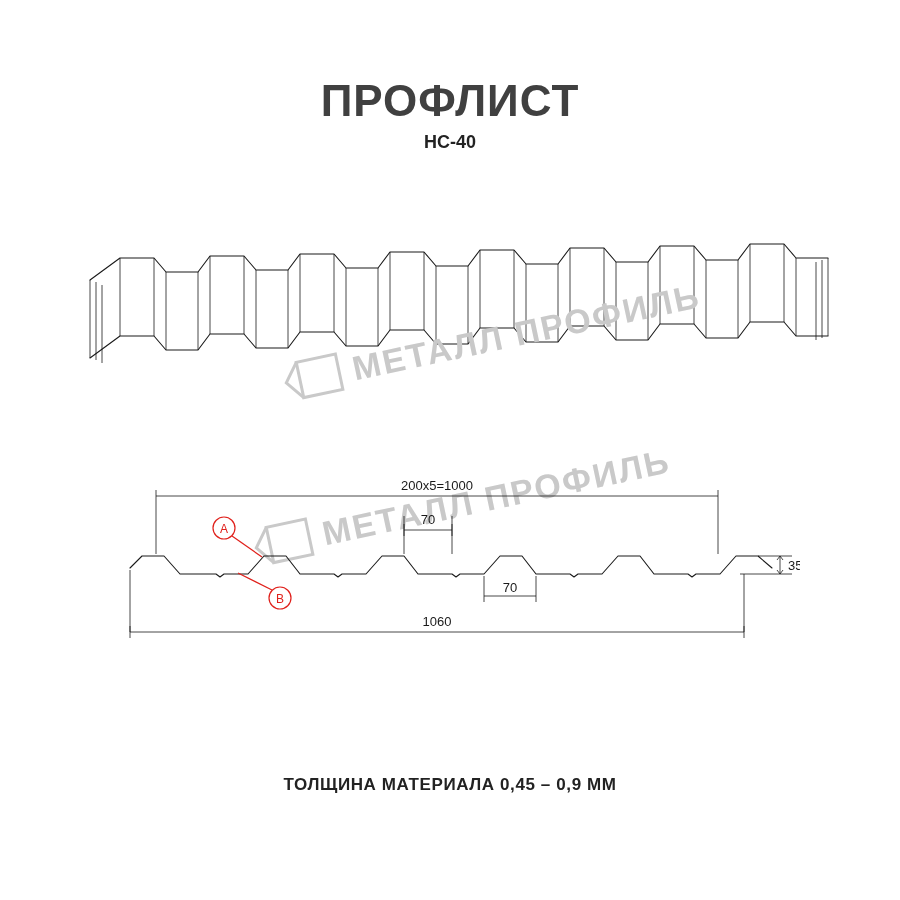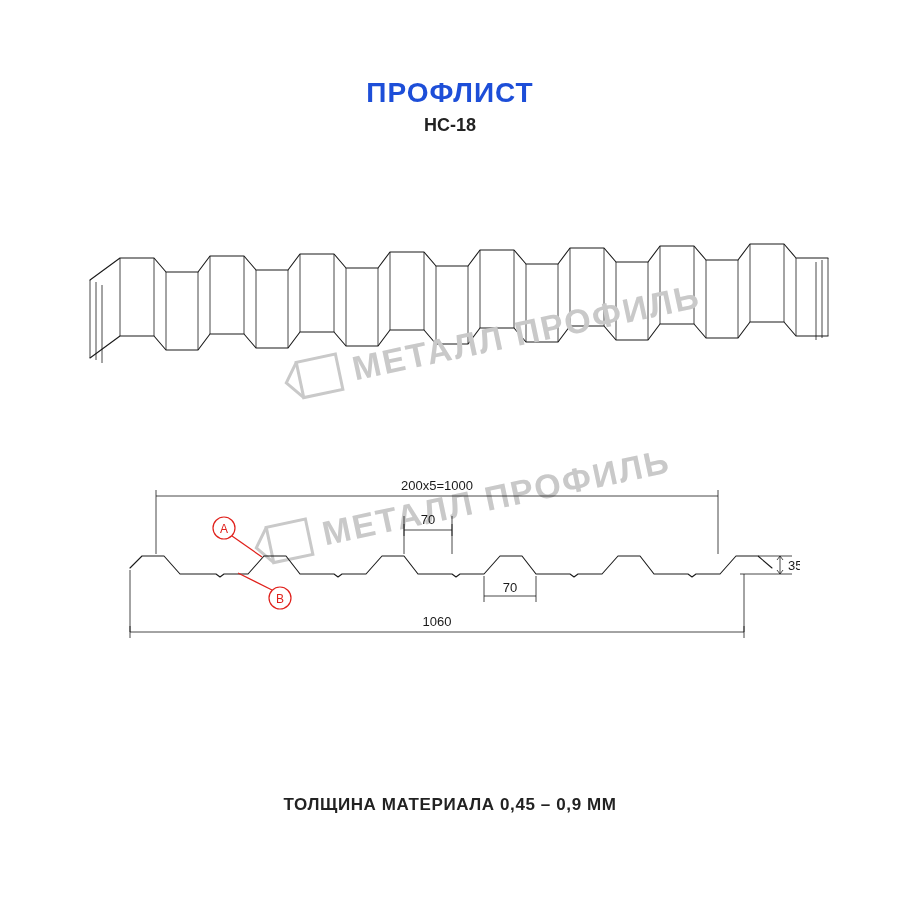--- a/index.html
+++ b/index.html
@@ -21,24 +21,24 @@
     height: 900px;
   }
   .title-block {
     position: absolute;
     top: 78px;
     left: 0;
     width: 900px;
     text-align: center;
   }
   .title {
-    font-size: 28px;
+    font-size: 44px;
     font-weight: bold;
     letter-spacing: 1px;
-    color: #1d4ed8;
+    color: #404040;
     line-height: 1.05;
   }
   .subtitle {
     margin-top: 8px;
     font-size: 18px;
     font-weight: bold;
     color: #222222;
   }
   .iso-view {
     position: absolute;
@@ -54,21 +54,21 @@
     width: 680px;
     height: 220px;
   }
   .watermark-layer {
     position: absolute;
     inset: 0;
     pointer-events: none;
   }
   .footer {
     position: absolute;
-    top: 795px;
+    top: 775px;
     left: 0;
     width: 900px;
     text-align: center;
     font-size: 17px;
     font-weight: bold;
     letter-spacing: 0.6px;
     color: #222222;
   }
   svg { display: block; }
   .ln { fill: none; stroke: #1a1a1a; stroke-width: 1.1; stroke-linejoin: round; stroke-linecap: round; }
@@ -80,21 +80,21 @@
   .wm-text { font-family: "Liberation Sans", sans-serif; font-size: 34px; font-weight: bold; fill: #c9c9c9; letter-spacing: 2px; }
   .wm-shape { fill: none; stroke: #c9c9c9; stroke-width: 3; }
 </style>
 </head>
 <body>
 
 <div class="page">
 
   <div class="title-block">
     <div class="title">ПРОФЛИСТ</div>
-    <div class="subtitle">НС-18</div>
+    <div class="subtitle">НС-40</div>
   </div>
 
   <div class="iso-view">
     <svg width="760" height="180" viewBox="0 0 760 180">
 
       <g>
         <path class="ln" d="M10 52
           L40 30 L74 30 L86 44 L118 44 L130 28 L164 28 L176 42 L208 42 L220 26
           L254 26 L266 40 L298 40 L310 24 L344 24 L356 38 L388 38 L400 22
           L434 22 L446 36 L478 36 L490 20 L524 20 L536 34 L568 34 L580 18

